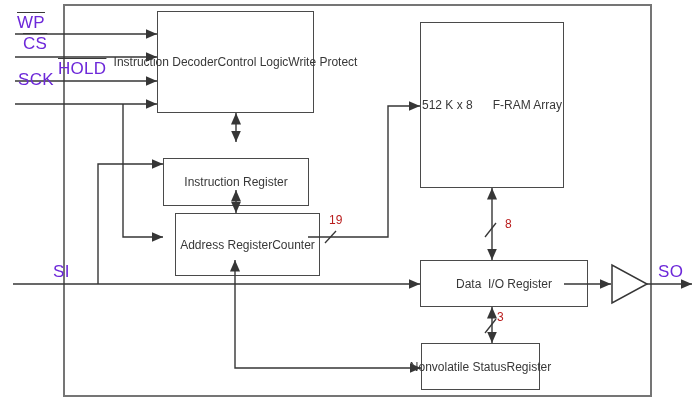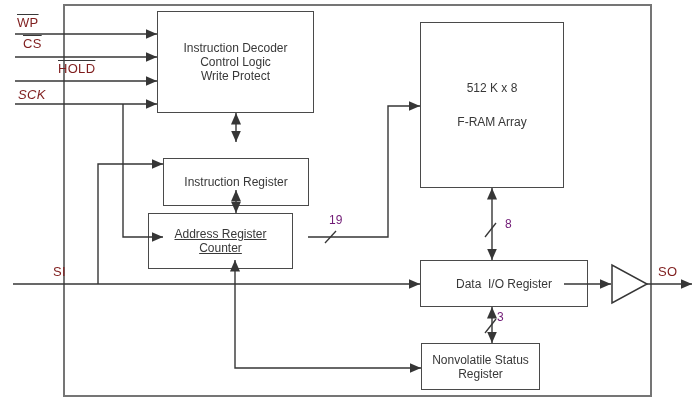--- a/index.html
+++ b/index.html
@@ -6,41 +6,41 @@
   .stage{
     position:relative;width:700px;height:403px;background:#ffffff;
     font-family:"Liberation Sans", sans-serif;color:#383838;overflow:hidden;
   }
   .outer{
     position:absolute;left:63px;top:4px;width:589px;height:393px;
     border:2px solid #757575;box-sizing:border-box;background:transparent;
   }
   .box{
     position:absolute;box-sizing:border-box;border:1.5px solid #4a4a4a;background:#ffffff;
-    display:flex;flex-direction:column;align-items:center;justify-content:center;
+    display:flex;align-items:center;justify-content:center;
   }
   .bl{font-size:12px;line-height:14px;white-space:pre;text-align:center;}
   .decoder{left:157px;top:11px;width:157px;height:102px;}
   .instr{left:163px;top:142px;width:146px;height:48px;margin-top:16px;}
-  .addr{left:148px;top:213px;width:145px;height:56px;text-decoration:underline;}
+  .addr{left:175px;top:213px;width:145px;height:63px;}
   .fram{left:420px;top:22px;width:144px;height:166px;gap:20px;}
   .dataio{left:420px;top:260px;width:168px;height:47px;}
   .nv{left:421px;top:343px;width:119px;height:47px;}
   .pin{
-    position:absolute;font-size:13px;line-height:15px;white-space:pre;
-    letter-spacing:0.3px;color:#7f1d1d;
+    position:absolute;font-size:17px;line-height:15px;white-space:pre;
+    letter-spacing:0.3px;color:#6d28d9;
   }
   .ol{text-decoration:overline;text-decoration-color:#383838;}
   .wp{left:17px;top:15px;}
   .cs{left:23px;top:36px;}
   .hold{left:13px;top:61px;margin-left:45px;}
-  .sck{left:18px;top:87px;font-style:italic;}
+  .sck{left:18px;top:72px;}
   .si{left:17px;top:264px;margin-left:36px;}
   .so{left:658px;top:264px;}
-  .bus{position:absolute;font-size:12px;line-height:14px;color:#701a75;}
+  .bus{position:absolute;font-size:12px;line-height:14px;color:#b91c1c;}
   .b19{left:329px;top:213px;}
   .b8{left:505px;top:217px;}
   .b3{left:497px;top:310px;}
   .wires{position:absolute;left:0;top:0;}
 </style>
 </head>
 <body>
 
 <div class="stage">
 

